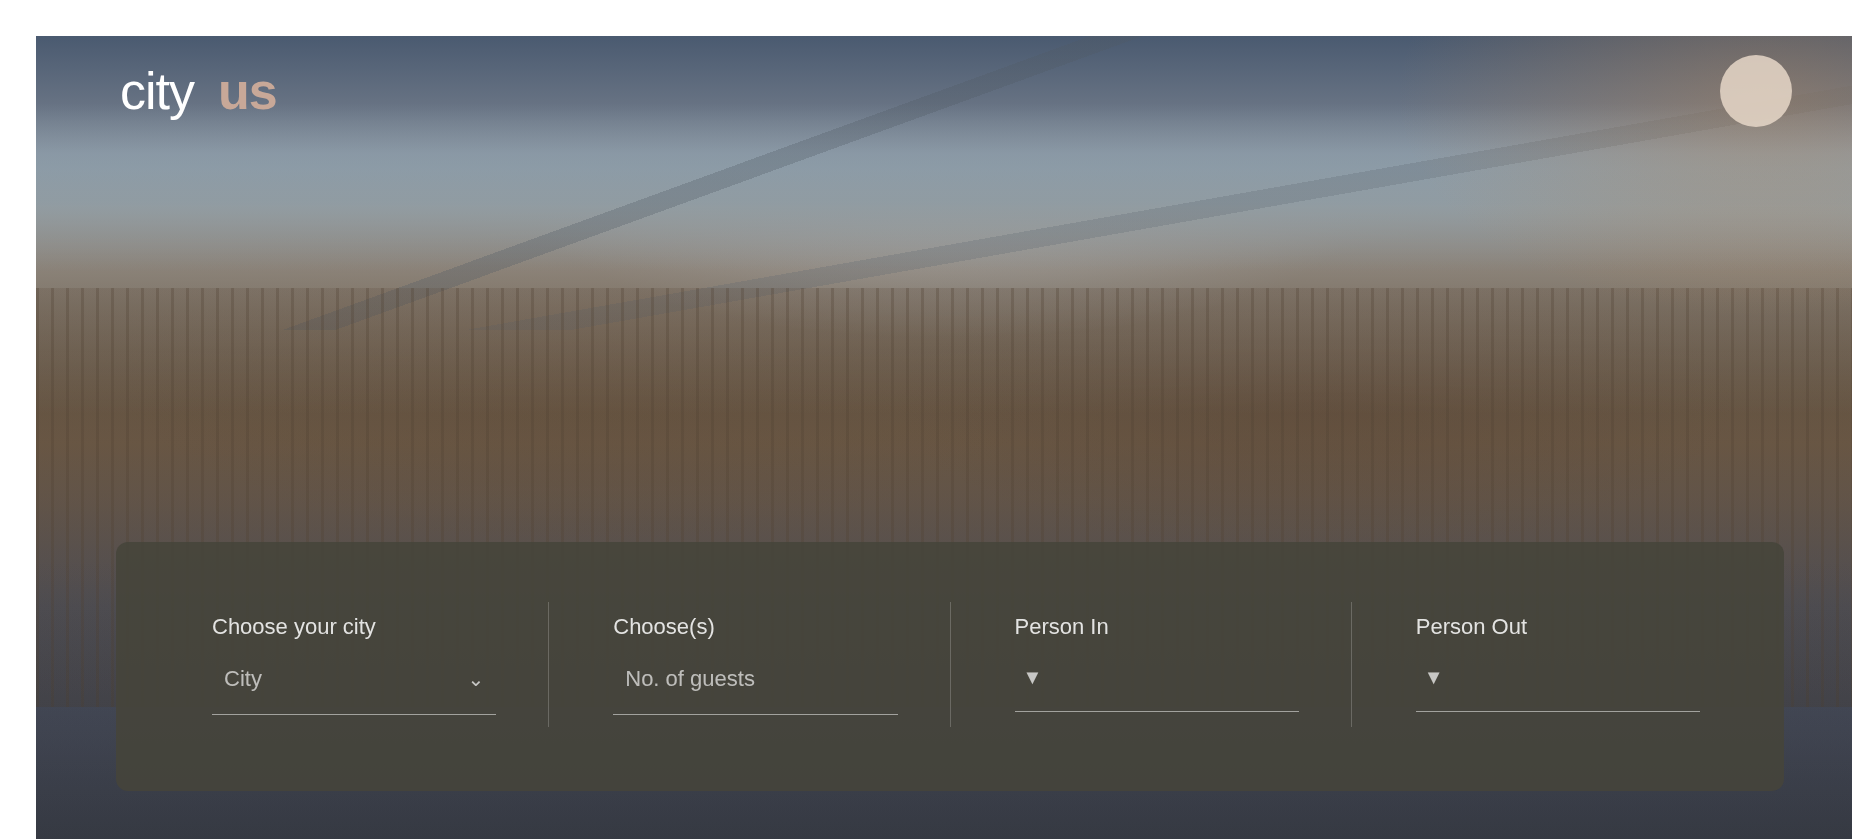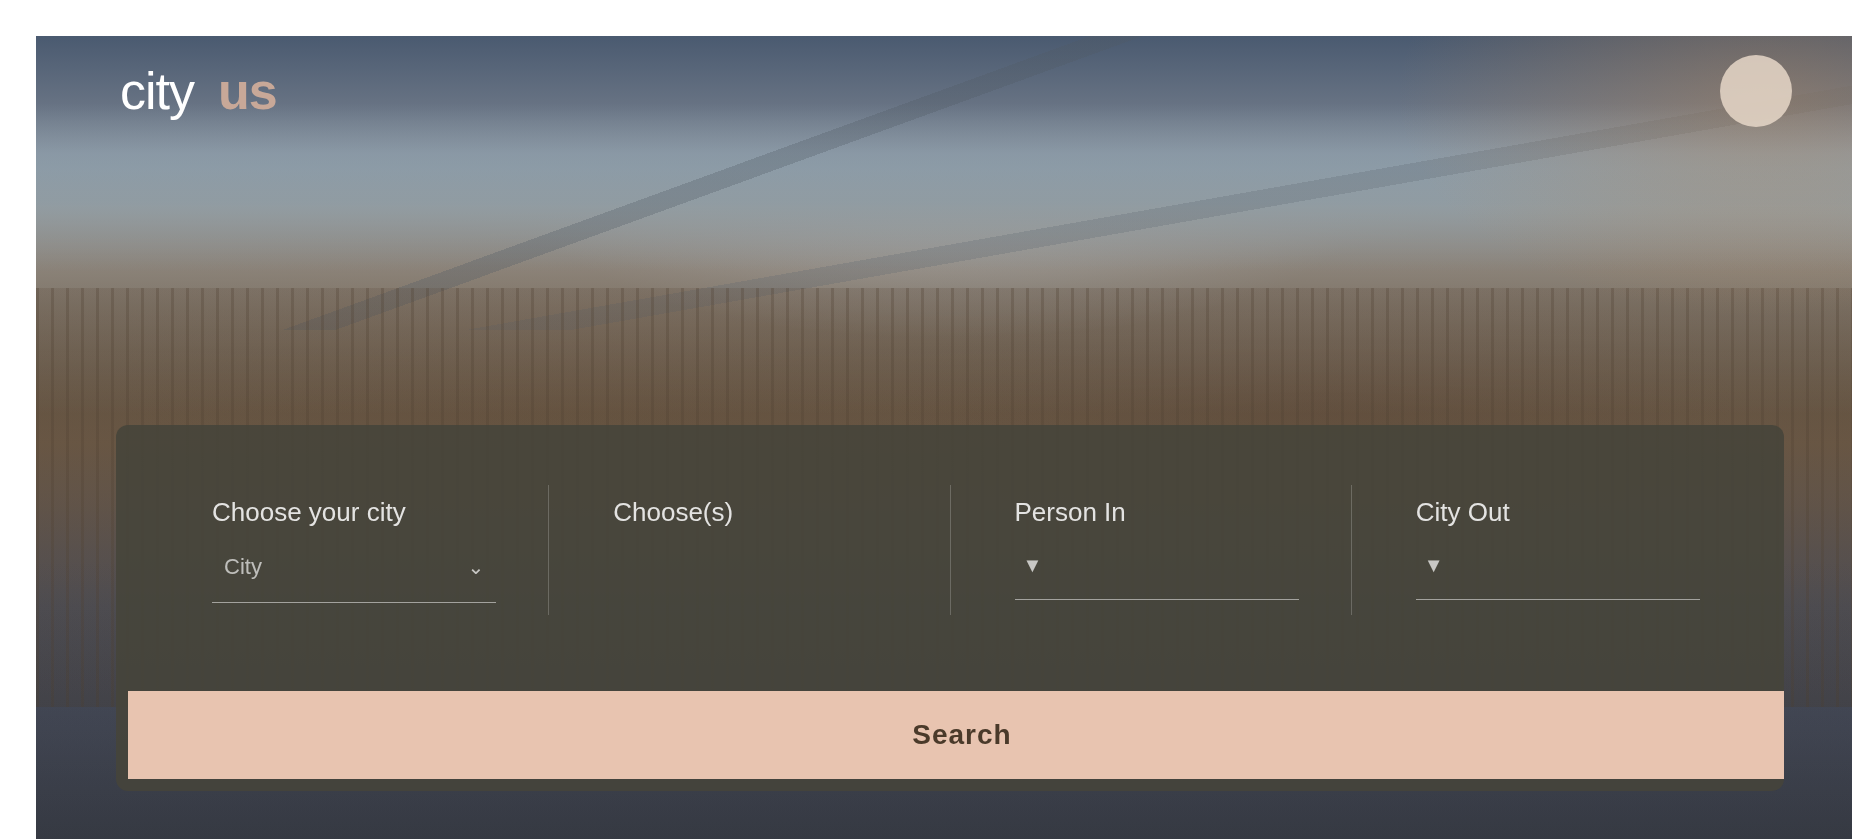--- a/index.html
+++ b/index.html
@@ -184,21 +184,21 @@
       margin-right: 40px;
     }
 
     .field-group:last-child {
       border-right: none;
       margin-right: 0;
       padding-right: 0;
     }
 
     .field-label {
-      font-size: 26px;
+      font-size: 22px;
       color: rgba(255,255,255,0.85);
       margin-bottom: 14px;
       font-weight: 400;
     }
 
     .field-input-row {
       display: flex;
       align-items: center;
       border-bottom: 1.5px solid rgba(255,255,255,0.5);
       padding-bottom: 10px;
@@ -293,33 +293,35 @@
     <div class="field-group">
       <div class="field-label">Choose your city</div>
       <div class="field-input-row">
         <input class="field-input" type="text" placeholder="City" style="">
         <span class="dropdown-arrow">⌄</span>
       </div>
     </div>
 
     <div class="field-group">
       <div class="field-label">Choose(s)</div>
+      <div class="field-input-row">
+        <input class="field-input" type="text" placeholder="No. of guests" style="">
+      </div>
     </div>
 
     <div class="field-group">
       <div class="field-label">Person In</div>
       <div class="field-input-row">
         <span class="dropdown-arrow">▼</span>
       </div>
     </div>
 
     <div class="field-group">
-      <div class="field-label">City Out</div>
+      <div class="field-label">Person Out</div>
       <div class="field-input-row">
         <span class="dropdown-arrow">▼</span>
       </div>
     </div>
 
   </div>
 
   
-  <button class="search-btn">Search</button>
 </div>
 
 </body></html>

